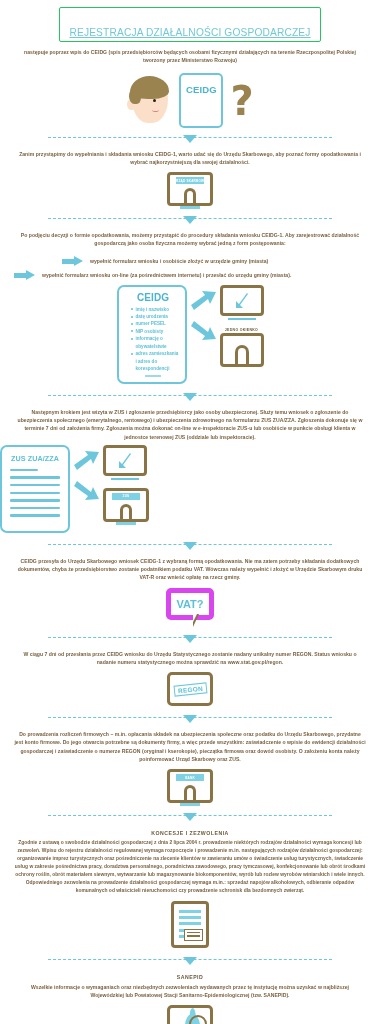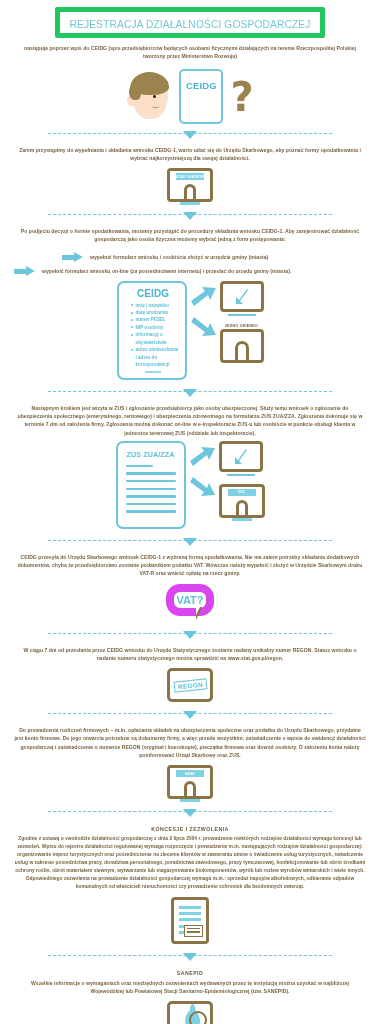--- a/index.html
+++ b/index.html
@@ -40,28 +40,29 @@
   }
   .para.small { font-size: 4.9px; }
 
   
   .title-wrap {
     text-align: center;
     padding-top: 7px;
   }
   .title-box {
     display: inline-block;
-    border: 5px solid #22c55e;
+    border: 1px solid #22c55e;
     border-radius: 2px;
-    padding: 7px 9px 3px 9px;
+    padding: 19px 9px 3px 9px;
     color: #72c8d6;
     font-size: 10.2px;
     letter-spacing: 0.15px;
     white-space: nowrap;
     font-weight: normal;
+    text-decoration: underline;
   }
 
   
   .divider {
     position: relative;
     height: 14px;
     margin: 0;
   }
   .divider .line {
     position: absolute;
@@ -358,21 +359,20 @@
     width: 14px; height: 22px;
     border: 3px solid #8a7446;
     border-bottom: none;
     border-radius: 8px 8px 0 0;
     box-sizing: border-box;
   }
 
   
   .zus-row {
     display: flex;
-    justify-content: center;
     align-items: flex-start;
     margin-top: 4px;
   }
   .doc {
     width: 70px;
     height: 88px;
     border: 2.2px solid #6ec6dd;
     border-radius: 7px;
     box-sizing: border-box;
     padding: 7px 8px;
@@ -391,22 +391,22 @@
     background: #6ec6dd;
     margin-bottom: 5.2px;
     border-radius: 1px;
   }
   .doc .l.short { width: 55%; }
 
   
   .bubble {
     position: relative;
     width: 48px; height: 32px;
-    border: 8px solid #d946ef;
-    border-radius: 14px;
+    border: 5px solid #d946ef;
+    border-radius: 5px;
     box-sizing: border-box;
     display:flex; align-items:center; justify-content:center;
     background:#fff;
   }
   .bubble span {
     color: #5cc0d8;
     font-size: 11px;
     font-weight: bold;
   }
   .bubble .tail {

